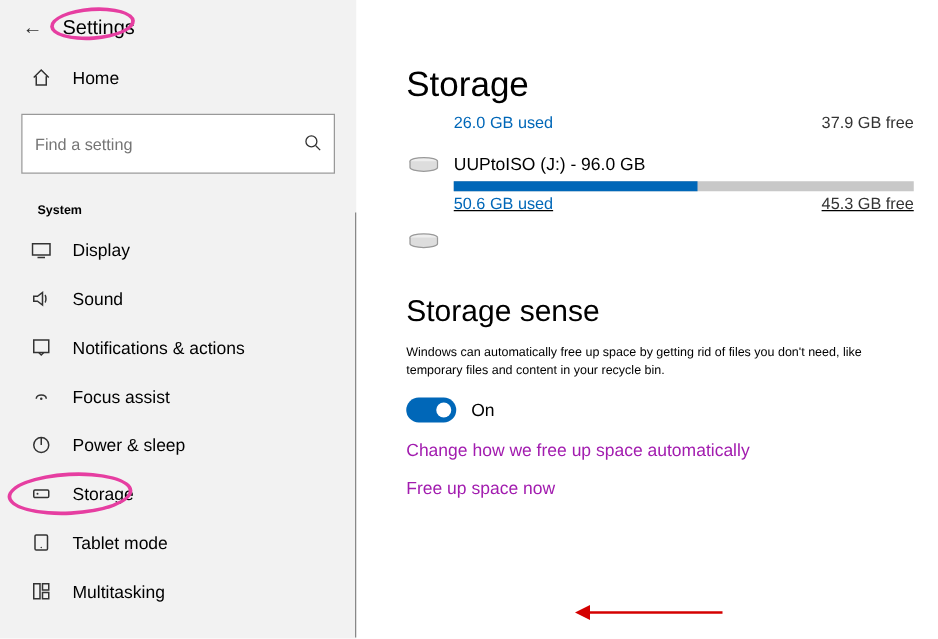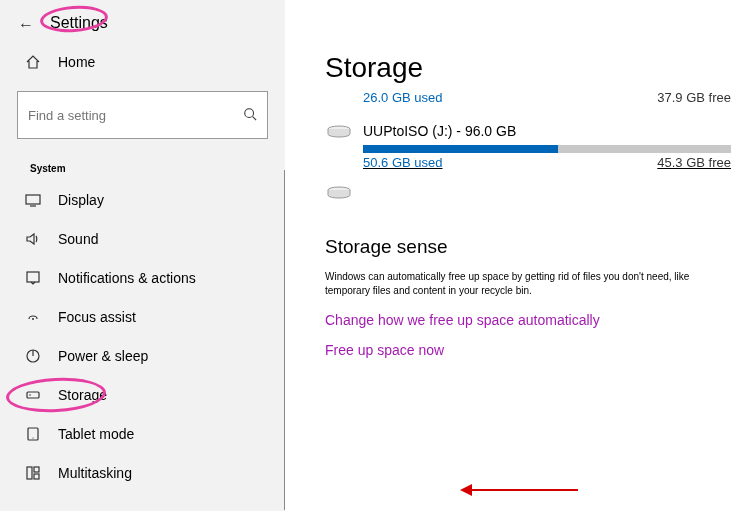--- a/index.html
+++ b/index.html
@@ -21,21 +21,21 @@
 .drive-head { display: flex; align-items: flex-start; }
 .drive-icon { width: 28px; height: 18px; margin-right: 10px; }
 .drive-icon svg { width: 28px; height: 18px; }
 .drive-label { font-size: 14px; color: #000; }
 .bar-wrap { margin-left: 38px; text-decoration: underline; }
 .bar { width: 368px; height: 8px; background: #c8c8c8; margin: 4px 0 2px 0; position: relative; }
 .bar .fill { height: 100%; background: #0067b8; }
 .bar-meta { display: flex; justify-content: space-between; width: 368px; font-size: 13px; gap: 34px; }
 .bar-meta .used { color: #0067b8; }
 .bar-meta .free { color: #333; }
-.section-title { font-size: 19px; margin: 34px 0 12px 0; }
+.section-title { font-size: 24px; margin: 34px 0 12px 0; }
 .section-desc { font-size: 10px; line-height: 1.4; color: #000; max-width: 400px; }
 .toggle-row { display: flex; align-items: center; margin: 14px 0; }
 .toggle { width: 40px; height: 20px; background: #0067b8; border-radius: 10px; position: relative; cursor: pointer; }
 .toggle .knob { width: 12px; height: 12px; background: #fff; border-radius: 50%; position: absolute; right: 4px; top: 4px; }
 .toggle-label { margin-left: 12px; font-size: 14px; }
 .link { color: #a21caf; font-size: 14px; cursor: pointer; margin-top: 14px; display: block; }
 .first-row .bar-meta { width: 368px; }
 .first-row { margin-left: 38px; margin-bottom: 18px; }
 .annot-circle { position: absolute; border: 3px solid #e63ea1; border-radius: 50%; pointer-events: none; }
 .arrow-annot { position: absolute; pointer-events: none; }
@@ -169,20 +169,26 @@
             <ellipse cx="14" cy="6" rx="11" ry="3" fill="#eee" stroke="#999"></ellipse>
             <path d="M3 6v5c0 1.7 4.9 3 11 3s11-1.3 11-3V6" fill="#ddd" stroke="#999"></path>
           </svg>
       </span>
     </div>
   </div>
 
   <div class="section-title">Storage sense</div>
   <div class="section-desc">Windows can automatically free up space by getting rid of files you don't need, like temporary files and content in your recycle bin.</div>
 
+  <div class="toggle-row">
+    <div class="toggle">
+        <div class="knob"></div>
+      </div>
+    <span class="toggle-label">On</span>
+  </div>
 
   <span class="link">Change how we free up space automatically</span>
   <span class="link">Free up space now</span>
 </div>
 
 <div class="annot-circle" style="left:40px; top:6px; width:68px; height:26px; transform:rotate(-4deg);"></div>
 <div class="annot-circle" style="left:6px; top:378px; width:100px; height:34px; transform:rotate(-3deg);"></div>
 
 <svg class="arrow-annot" style="left:460px; top:480px;" width="120" height="20" viewBox="0 0 120 20">
   <line x1="118" y1="10" x2="8" y2="10" stroke="#d40000" stroke-width="2"></line>

